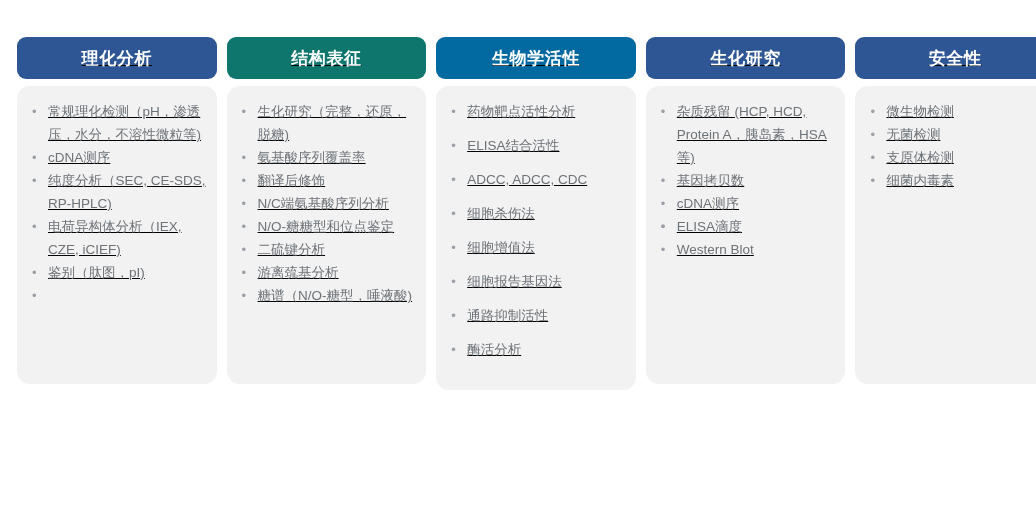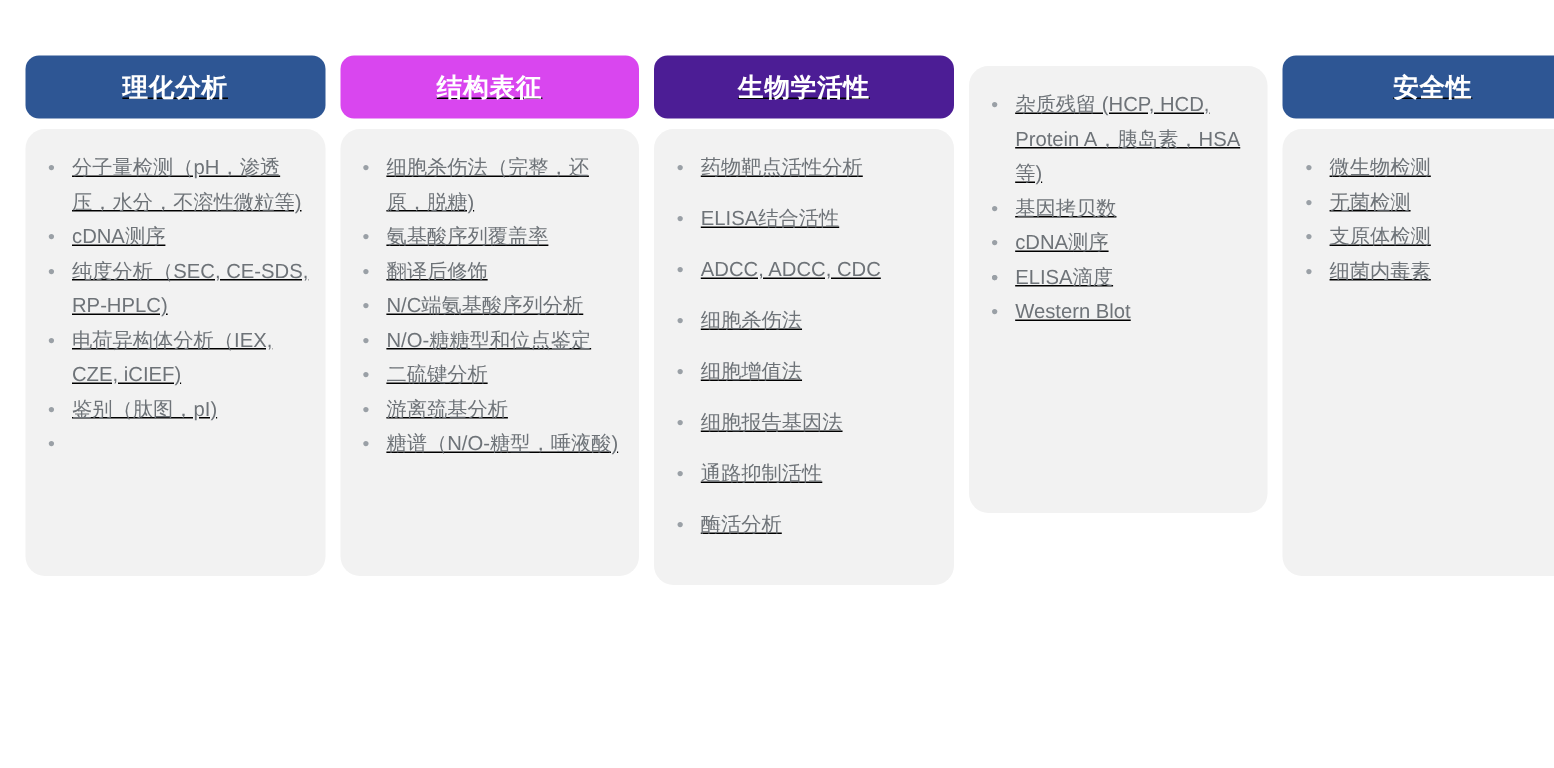--- a/index.html
+++ b/index.html
@@ -85,60 +85,61 @@
 </style>
 </head>
 <body>
 
 <div id="board" style="background: rgb(255, 255, 255);">
   <div class="columns">
       <div class="column">
         <div class="col-header" style="background: rgb(46, 86, 148);">理化分析</div>
         <div class="col-body" style="background: rgb(242, 242, 242);">
           <ul class="item-list">
-            <li style="color: rgb(110, 115, 120);"><span class="bullet">•</span><span>分子量检测（pH，渗透压，水分，不溶性微粒等)</span></li>
+            <li style="color: rgb(110, 115, 120);"><span class="bullet">•</span><span>常规理化检测（pH，渗透压，水分，不溶性微粒等)</span></li>
             <li style="color: rgb(110, 115, 120);"><span class="bullet">•</span><span>cDNA测序</span></li>
             <li style="color: rgb(110, 115, 120);"><span class="bullet">•</span><span>纯度分析（SEC, CE-SDS, RP-HPLC)</span></li>
             <li style="color: rgb(110, 115, 120);"><span class="bullet">•</span><span>电荷异构体分析（IEX, CZE, iCIEF)</span></li>
             <li style="color: rgb(110, 115, 120);"><span class="bullet">•</span><span>鉴别（肽图，pI)</span></li>
             <li style="color: rgb(110, 115, 120);"><span class="bullet">•</span></li>
           </ul>
         </div>
       </div>
       <div class="column">
-        <div class="col-header" style="background: #d946ef;">结构表征</div>
+        <div class="col-header" style="background: #0f766e;">结构表征</div>
         <div class="col-body" style="background: rgb(242, 242, 242);">
           <ul class="item-list">
-            <li style="color: rgb(110, 115, 120);"><span class="bullet">•</span><span>细胞杀伤法（完整，还原，脱糖)</span></li>
+            <li style="color: rgb(110, 115, 120);"><span class="bullet">•</span><span>生化研究（完整，还原，脱糖)</span></li>
             <li style="color: rgb(110, 115, 120);"><span class="bullet">•</span><span>氨基酸序列覆盖率</span></li>
             <li style="color: rgb(110, 115, 120);"><span class="bullet">•</span><span>翻译后修饰</span></li>
             <li style="color: rgb(110, 115, 120);"><span class="bullet">•</span><span>N/C端氨基酸序列分析</span></li>
             <li style="color: rgb(110, 115, 120);"><span class="bullet">•</span><span>N/O-糖糖型和位点鉴定</span></li>
             <li style="color: rgb(110, 115, 120);"><span class="bullet">•</span><span>二硫键分析</span></li>
             <li style="color: rgb(110, 115, 120);"><span class="bullet">•</span><span>游离巯基分析</span></li>
             <li style="color: rgb(110, 115, 120);"><span class="bullet">•</span><span>糖谱（N/O-糖型，唾液酸)</span></li>
           </ul>
         </div>
       </div>
       <div class="column">
-        <div class="col-header" style="background: #4c1d95;">生物学活性</div>
+        <div class="col-header" style="background: #0369a1;">生物学活性</div>
         <div class="col-body" style="background: rgb(242, 242, 242);">
           <ul class="item-list spaced">
             <li style="color: rgb(110, 115, 120);"><span class="bullet">•</span><span>药物靶点活性分析</span></li>
             <li style="color: rgb(110, 115, 120);"><span class="bullet">•</span><span>ELISA结合活性</span></li>
             <li style="color: rgb(110, 115, 120);"><span class="bullet">•</span><span>ADCC, ADCC, CDC</span></li>
             <li style="color: rgb(110, 115, 120);"><span class="bullet">•</span><span>细胞杀伤法</span></li>
             <li style="color: rgb(110, 115, 120);"><span class="bullet">•</span><span>细胞增值法</span></li>
             <li style="color: rgb(110, 115, 120);"><span class="bullet">•</span><span>细胞报告基因法</span></li>
             <li style="color: rgb(110, 115, 120);"><span class="bullet">•</span><span>通路抑制活性</span></li>
             <li style="color: rgb(110, 115, 120);"><span class="bullet">•</span><span>酶活分析</span></li>
           </ul>
         </div>
       </div>
       <div class="column">
+        <div class="col-header" style="background: rgb(46, 86, 148);">生化研究</div>
         <div class="col-body" style="background: rgb(242, 242, 242);">
           <ul class="item-list">
             <li style="color: rgb(110, 115, 120);"><span class="bullet">•</span><span>杂质残留 (HCP, HCD, Protein A，胰岛素，HSA等)</span></li>
             <li style="color: rgb(110, 115, 120);"><span class="bullet">•</span><span>基因拷贝数</span></li>
             <li style="color: rgb(110, 115, 120);"><span class="bullet">•</span><span>cDNA测序</span></li>
             <li style="color: rgb(110, 115, 120);"><span class="bullet">•</span></li>
             <li style="color: rgb(110, 115, 120);"><span class="bullet">•</span><span>ELISA滴度</span></li>
             <li style="color: rgb(110, 115, 120);"><span class="bullet">•</span><span>Western Blot</span></li>
           </ul>
         </div>

